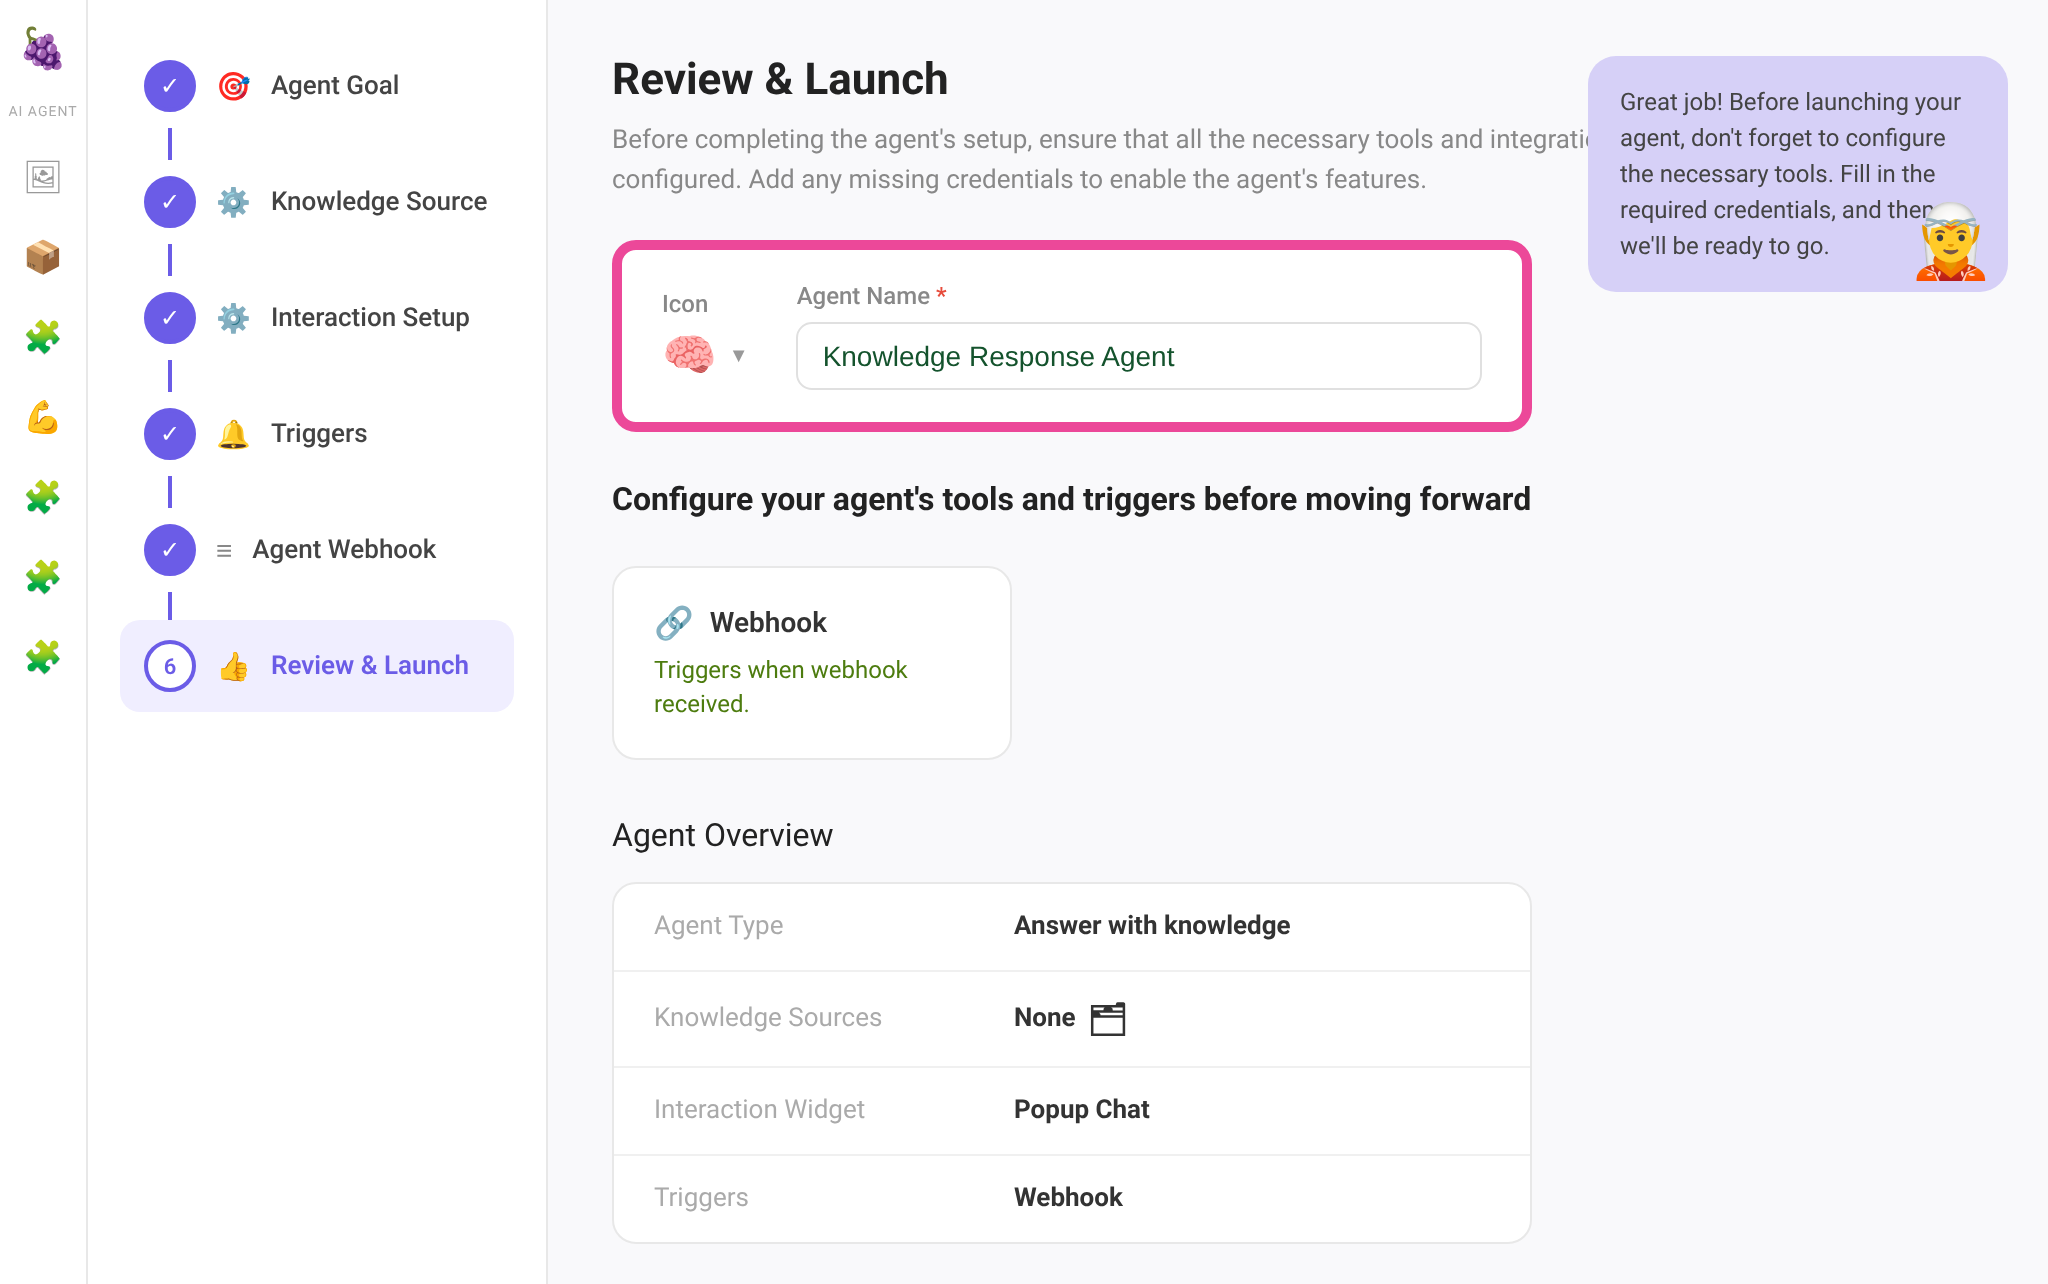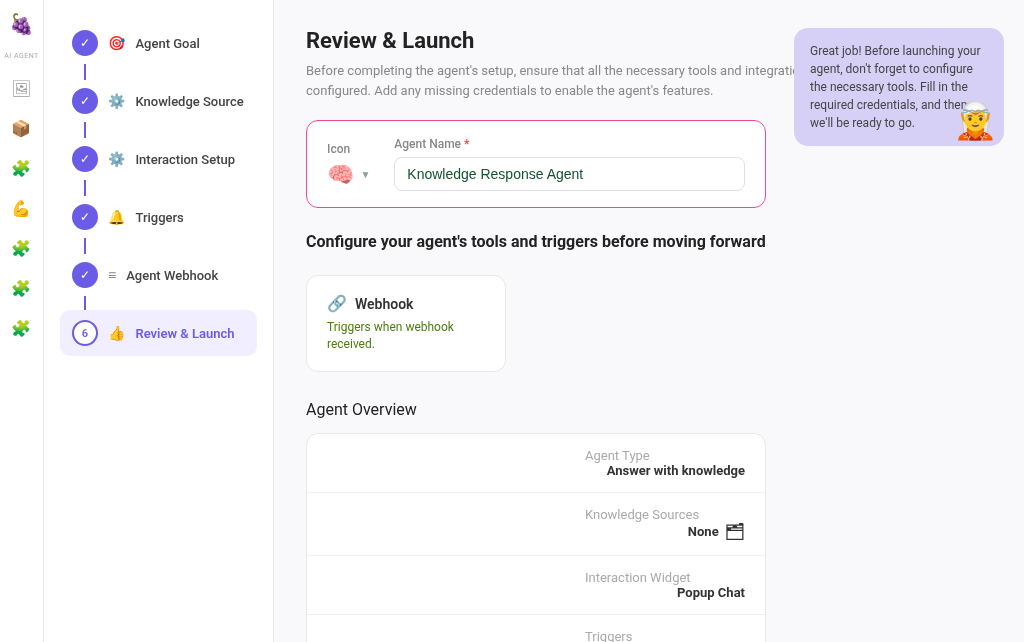--- a/index.html
+++ b/index.html
@@ -127,21 +127,21 @@
       font-size: 13px;
       color: #888;
       line-height: 1.5;
       max-width: 580px;
       margin-bottom: 20px;
     }
 
     
     .agent-name-section {
       background: #fff;
-      border: 1px solid #ec4899;
+      border: 5px solid #ec4899;
       border-radius: 12px;
       padding: 16px 20px;
       margin-bottom: 24px;
       max-width: 460px;
     }
     .field-row {
       display: flex;
       align-items: center;
       gap: 24px;
     }
@@ -220,38 +220,38 @@
     }
     .overview-table {
       background: #fff;
       border: 1px solid #e8e8e8;
       border-radius: 12px;
       overflow: hidden;
       max-width: 460px;
     }
     .overview-row {
       display: flex;
-      align-items: flex-end;
+      align-items: center;
       padding: 14px 20px;
       border-bottom: 1px solid #f0f0f0;
-      flex-direction: column;
     }
     .overview-row:last-child { border-bottom: none; }
     .overview-key {
       width: 160px;
       font-size: 13px;
       color: #aaa;
     }
     .overview-val {
       font-size: 13px;
       font-weight: 700;
       color: #333;
       display: flex;
       align-items: center;
       gap: 6px;
+      margin-left: 20px;
     }
 
     
     .bottom-bar {
       display: flex;
       justify-content: flex-end;
       padding: 16px 32px;
       margin-top: 8px;
     }
     .launch-btn {

